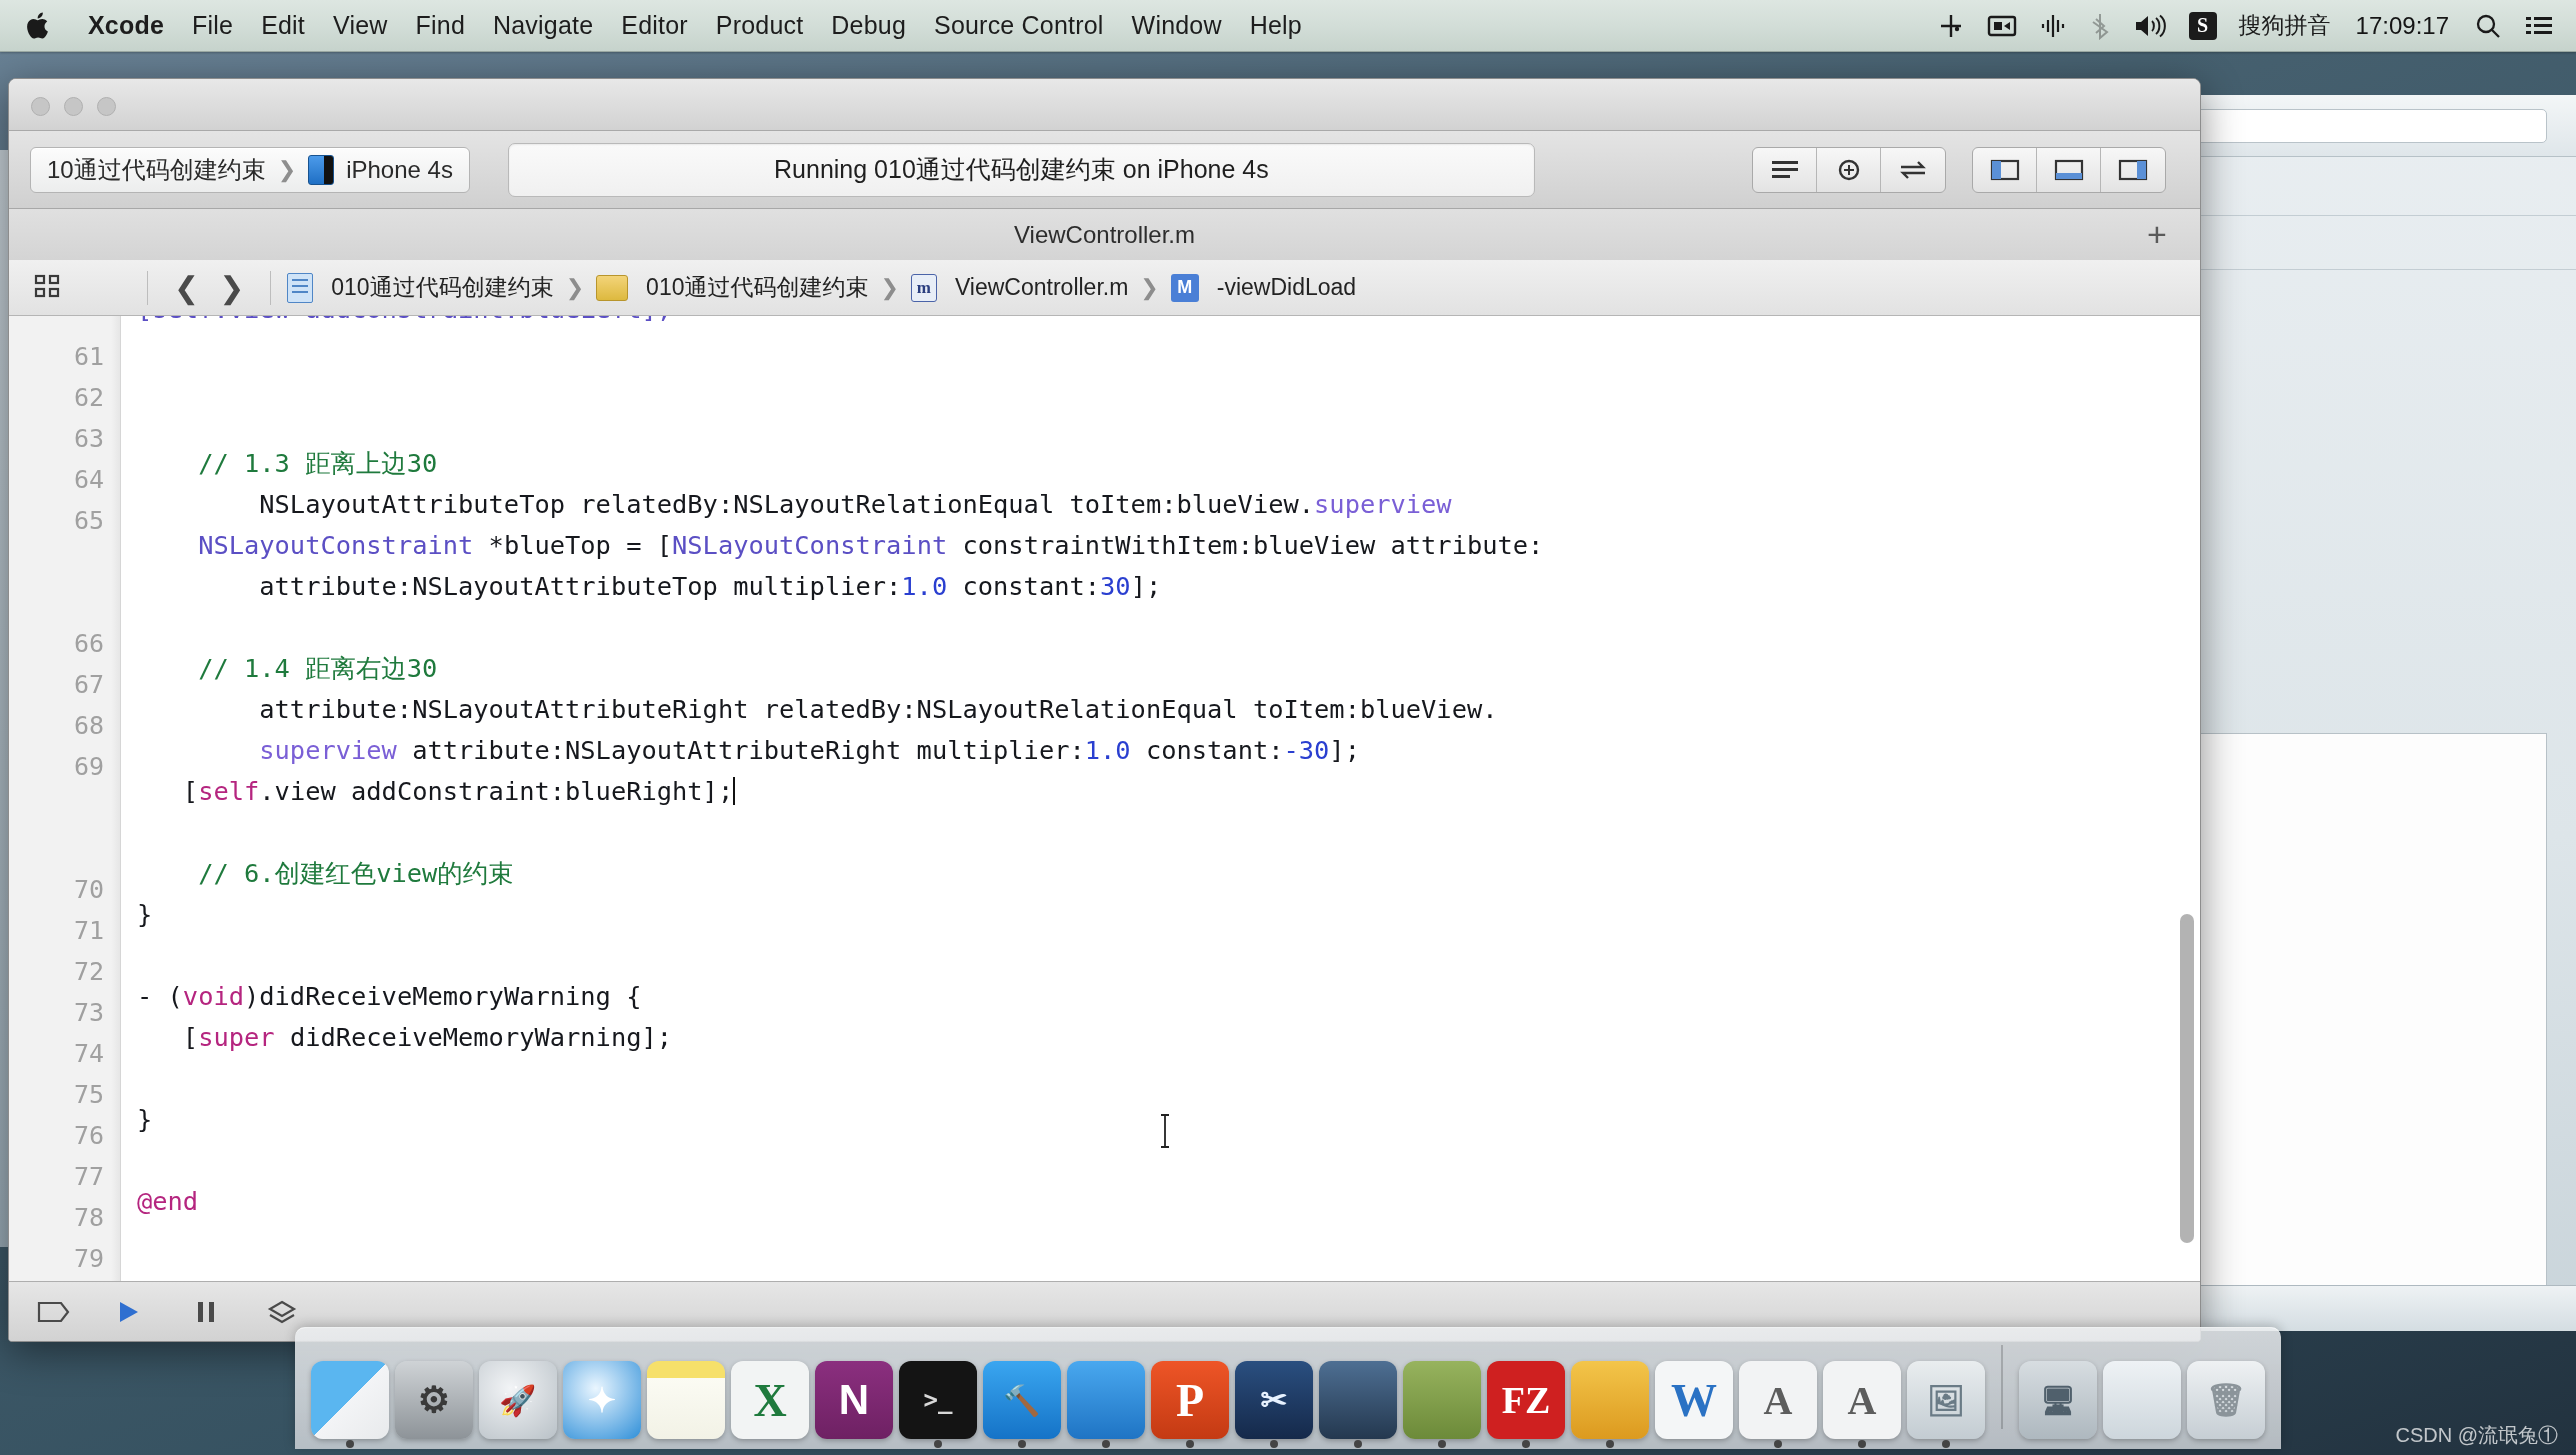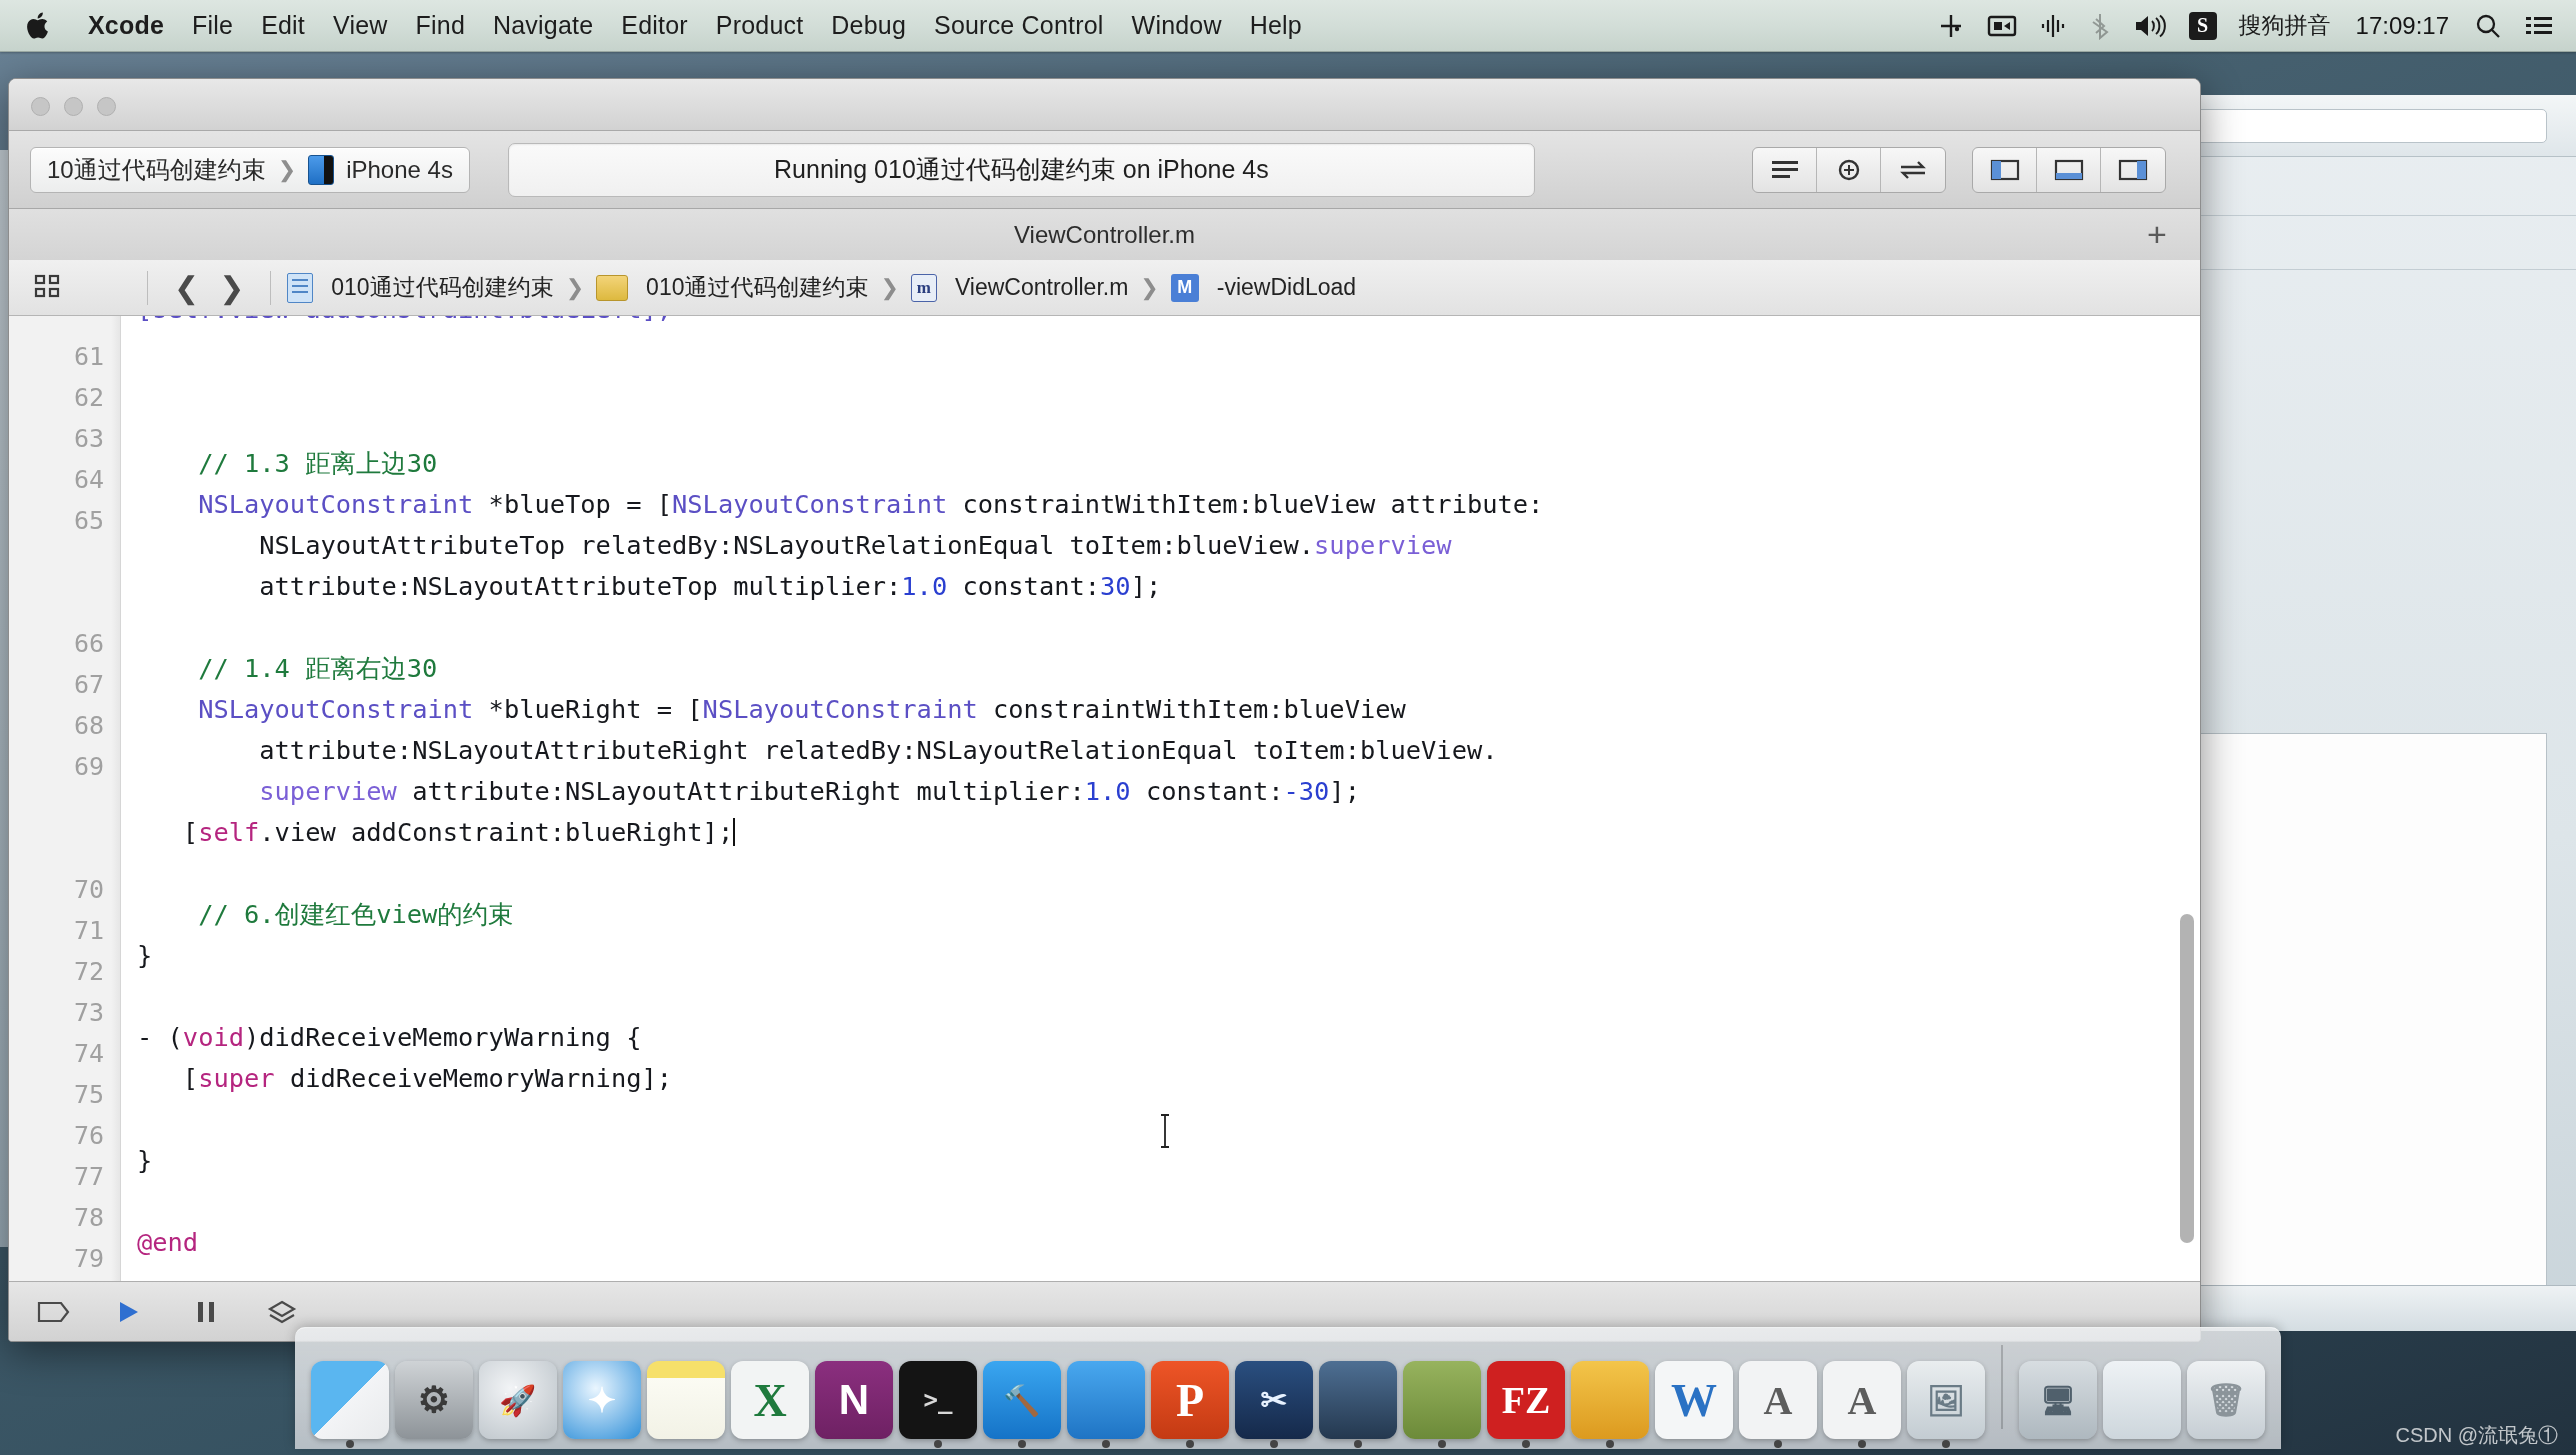--- a/index.html
+++ b/index.html
@@ -522,26 +522,25 @@
       <div class="ibeam">
         <svg width="14" height="34" viewBox="0 0 14 34">
             <path d="M3 1h8M3 33h8M7 1v32" stroke="#222" stroke-width="1.8" fill="none"></path>
           </svg>
       </div>
       <div id="ed-scroll"></div>
     <div class="cline"></div>
         <div class="cline"></div>
         <div class="cline"></div>
         <div class="cline"><span class="k-plain">    </span><span class="k-comment">// 1.3 距离上边30</span></div>
+        <div class="cline"><span class="k-plain">        NSLayoutAttributeTop relatedBy:NSLayoutRelationEqual toItem:blueView.</span><span class="k-prop">superview</span></div>
         <div class="cline"><span class="k-plain">    </span><span class="k-type">NSLayoutConstraint</span><span class="k-plain"> *blueTop = [</span><span class="k-type">NSLayoutConstraint</span><span class="k-plain"> constraintWithItem:blueView attribute:</span></div>
-        <div class="cline"><span class="k-plain">        NSLayoutAttributeTop relatedBy:NSLayoutRelationEqual toItem:blueView.</span><span class="k-prop">superview</span></div>
         <div class="cline"><span class="k-plain">        attribute:NSLayoutAttributeTop multiplier:</span><span class="k-num">1.0</span><span class="k-plain"> constant:</span><span class="k-num">30</span><span class="k-plain">];</span></div>
         <div class="cline"></div>
         <div class="cline"><span class="k-plain">    </span><span class="k-comment">// 1.4 距离右边30</span></div>
-        <div class="cline"><span class="k-plain">    </span><span class="k-type">NSLayoutConstraint</span><span class="k-plain"> *blueRight = [</span><span class="k-type">NSLayoutConstraint</span><span class="k-plain"> constraintWithItem:blueView</span></div>
         <div class="cline"><span class="k-plain">        attribute:NSLayoutAttributeRight relatedBy:NSLayoutRelationEqual toItem:blueView.</span></div>
         <div class="cline"><span class="k-plain">        </span><span class="k-prop">superview</span><span class="k-plain"> attribute:NSLayoutAttributeRight multiplier:</span><span class="k-num">1.0</span><span class="k-plain"> constant:</span><span class="k-num">-30</span><span class="k-plain">];</span></div>
         <div class="cline"><span class="k-plain">   [</span><span class="k-kw">self</span><span class="k-plain">.view addConstraint:blueRight];</span><span class="cursor-caret"></span></div>
         <div class="cline"></div>
         <div class="cline"><span class="k-plain">    </span><span class="k-comment">// 6.创建红色view的约束</span></div>
         <div class="cline"><span class="k-plain">}</span></div>
         <div class="cline"></div>
         <div class="cline"><span class="k-plain">- (</span><span class="k-kw">void</span><span class="k-plain">)didReceiveMemoryWarning {</span></div>
         <div class="cline"><span class="k-plain">   [</span><span class="k-kw">super</span><span class="k-plain"> didReceiveMemoryWarning];</span></div>
         <div class="cline"><span class="k-plain">    </span></div>

